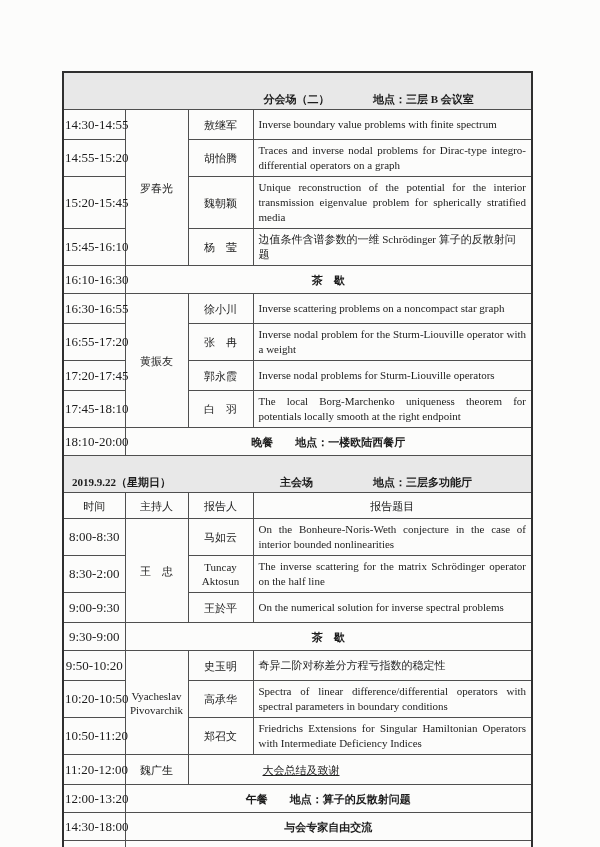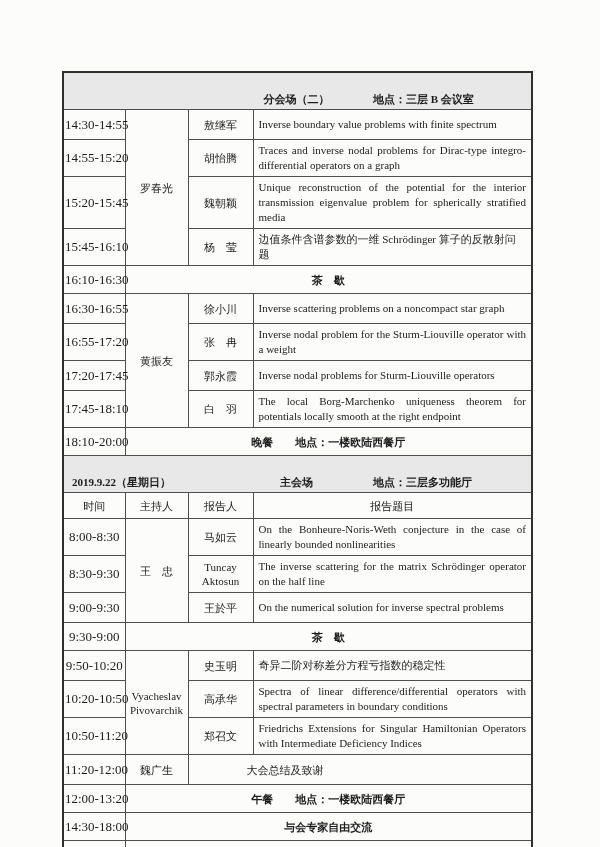--- a/index.html
+++ b/index.html
@@ -20,21 +20,21 @@
     line-height:14px;
     padding:3px 5px;
     vertical-align:middle;
     height:21px;
   }
   td.time{text-align:center;padding:3px 1px;font-size:13px;white-space:nowrap;}
   td.name{text-align:center;padding:4px 2px;font-family:Liberation Serif, serif;}
   td.title{text-align:justify;line-height:15px;}
   td.title.cjk{text-align:left;margin-top:44px;}
   td.centerspan{text-align:center;font-weight:bold;}
-  td.summary{padding-left:58px;}
+  td.summary{padding-left:74px;text-decoration:underline;}
   tr.band td{
     background:#e8e8e8;
     font-weight:bold;
     height:20px;
     padding:3px 8px;
   }
   .band-flex{display:flex;align-items:flex-start;width:100%;margin-top:16px;}
   .b-date{width:148px;text-align:left;white-space:nowrap;}
   .b-title{flex:1;text-align:center;}
   .b-loc{width:150px;text-align:left;white-space:nowrap;}
@@ -131,24 +131,24 @@
       <td>时间</td>
       <td>主持人</td>
       <td>报告人</td>
       <td>报告题目</td>
     </tr>
 
     <tr>
       <td class="time">8:00-8:30</td>
       <td class="name" rowspan="3">王　忠</td>
       <td class="name">马如云</td>
-      <td class="title">On the Bonheure-Noris-Weth conjecture in the case of linearly bounded nonlinearities</td>
-    </tr>
-    <tr>
-      <td class="time">8:30-9:30</td>
+      <td class="title">On the Bonheure-Noris-Weth conjecture in the case of interior bounded nonlinearities</td>
+    </tr>
+    <tr>
+      <td class="time">8:30-2:00</td>
       <td class="name">Tuncay Aktosun</td>
       <td class="title">The inverse scattering for the matrix Schrödinger operator on the half line</td>
     </tr>
     <tr>
       <td class="time">9:00-9:30</td>
       <td class="name">王於平</td>
       <td class="title">On the numerical solution for inverse spectral problems</td>
     </tr>
 
     <tr>
@@ -174,21 +174,21 @@
     </tr>
 
     <tr>
       <td class="time">11:20-12:00</td>
       <td class="name">魏广生</td>
       <td class="summary" colspan="2">大会总结及致谢</td>
     </tr>
 
     <tr>
       <td class="time">12:00-13:20</td>
-      <td class="centerspan" colspan="3">午餐　　地点：一楼欧陆西餐厅</td>
+      <td class="centerspan" colspan="3">午餐　　地点：算子的反散射问题</td>
     </tr>
     <tr>
       <td class="time">14:30-18:00</td>
       <td class="centerspan" colspan="3">与会专家自由交流</td>
     </tr>
     <tr>
       <td class="time">18:10-20:00</td>
       <td class="centerspan" colspan="3">晚餐　　地点：一楼欧陆西餐厅</td>
     </tr>
 

